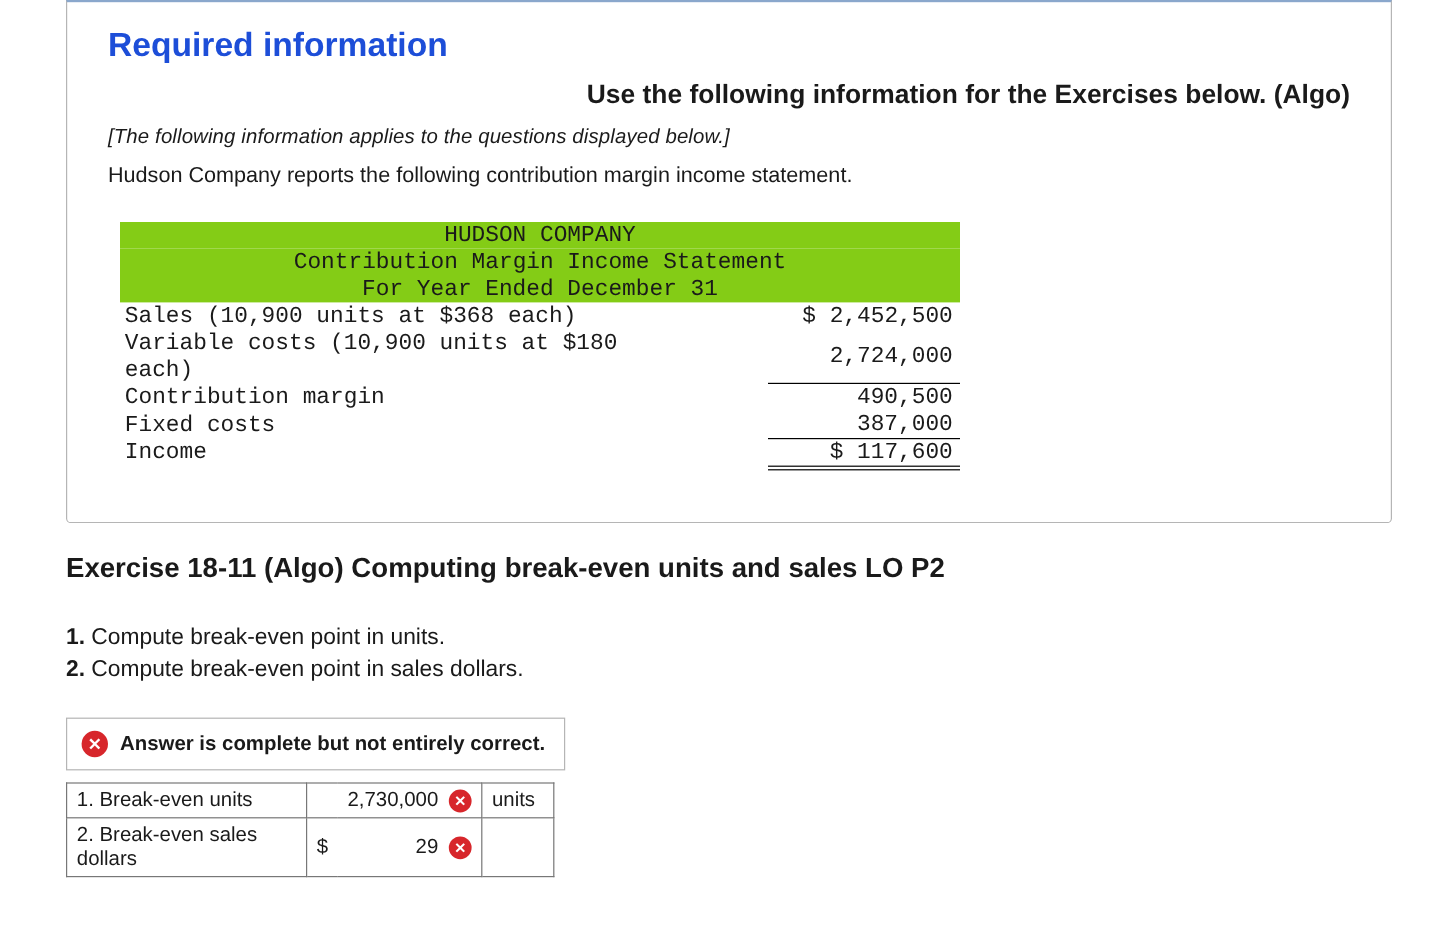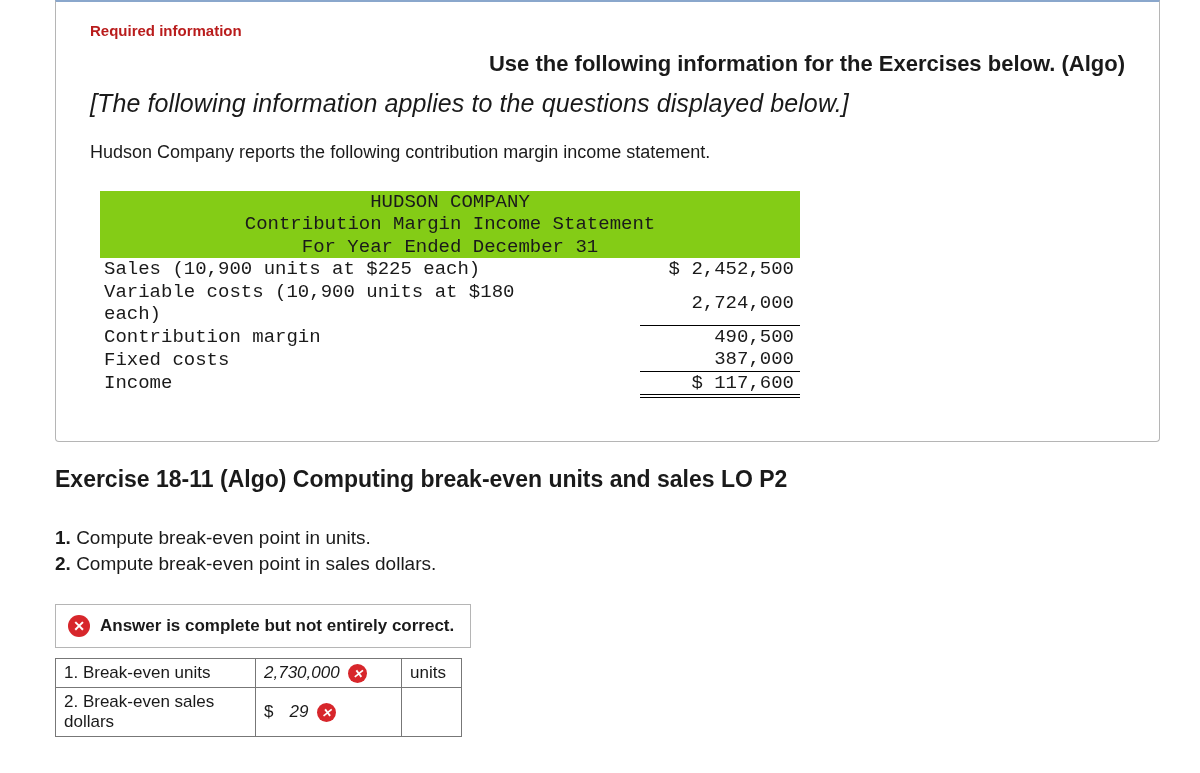--- a/index.html
+++ b/index.html
@@ -17,35 +17,35 @@
   }
   .info-card {
     border: 1px solid #b5b5b5;
     border-top: 2px solid #8aa7cc;
     border-radius: 0 0 4px 4px;
     margin: 0 40px 0 55px;
     padding: 20px 34px 36px 34px;
     position: relative;
   }
   .req-info {
-    color: #b91c1c;
-    font-weight: 700;
-    font-size: 15px;
+    color: #1d4ed8;
+    font-weight: 700;
+    font-size: 28px;
     margin-bottom: 12px;
   }
   .use-following {
     font-weight: 700;
     font-size: 22px;
     margin-bottom: 12px;
     text-align: right;
   }
   .applies-note {
     font-style: italic;
-    font-size: 25px;
-    margin-bottom: 24px;
+    font-size: 17px;
+    margin-bottom: 12px;
     letter-spacing: 0.1px;
   }
   .intro-line {
     font-size: 18px;
     margin-bottom: 28px;
   }
   .statement-wrap {
     margin: 0 0 10px 10px;
   }
   .stmt {
@@ -123,24 +123,23 @@
     margin-top: 26px;
   }
   .answer-table .row-label { width: 200px; }
   .answer-table .dollar-cell {
     width: 24px;
     text-align: center;
     border-right: none;
   }
   .answer-table .val-cell {
     width: 120px;
-    text-align: left;
+    text-align: right;
     border-left: none;
     white-space: nowrap;
-    font-style: italic;
   }
   .cell-x {
     display: inline-flex;
     width: 19px; height: 19px;
     border-radius: 50%;
     background: #d7262b;
     color: #fff;
     align-items: center;
     justify-content: center;
     font-size: 12px;
@@ -167,21 +166,21 @@
             <tr class="hdr-row">
               <td colspan="3">HUDSON COMPANY</td>
             </tr>
         <tr class="hdr-row">
               <td colspan="3">Contribution Margin Income Statement</td>
             </tr>
         <tr class="hdr-row">
               <td colspan="3">For Year Ended December 31</td>
             </tr>
         <tr>
-          <td class="label-col">Sales (10,900 units at $225 each)</td>
+          <td class="label-col">Sales (10,900 units at $368 each)</td>
           <td class="gap-col"></td>
           <td class="num-col">$ 2,452,500</td>
         </tr>
         <tr>
           <td class="label-col">Variable costs (10,900 units at $180 each)</td>
           <td class="gap-col"></td>
           <td class="num-col underline">2,724,000</td>
         </tr>
         <tr>
           <td class="label-col">Contribution margin</td>

